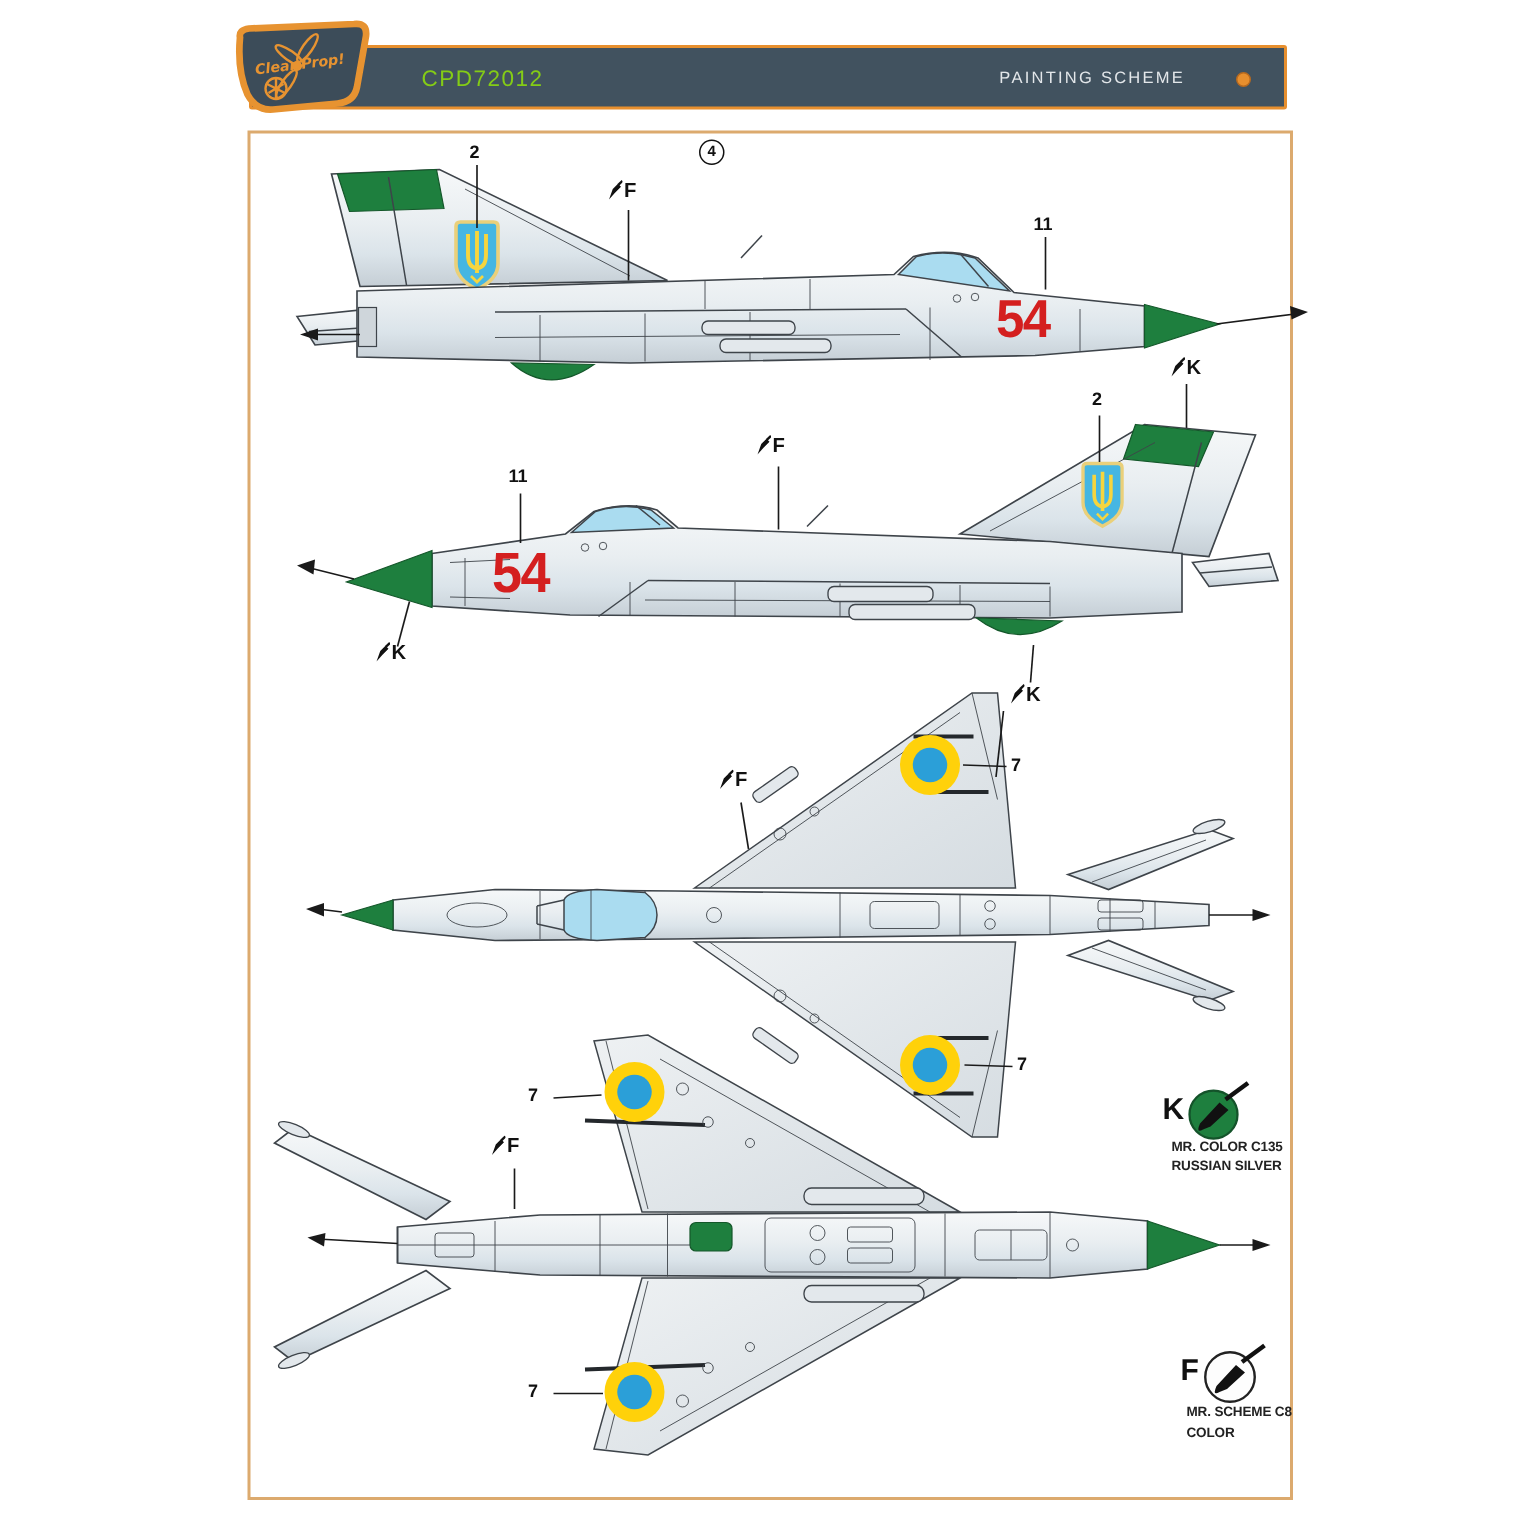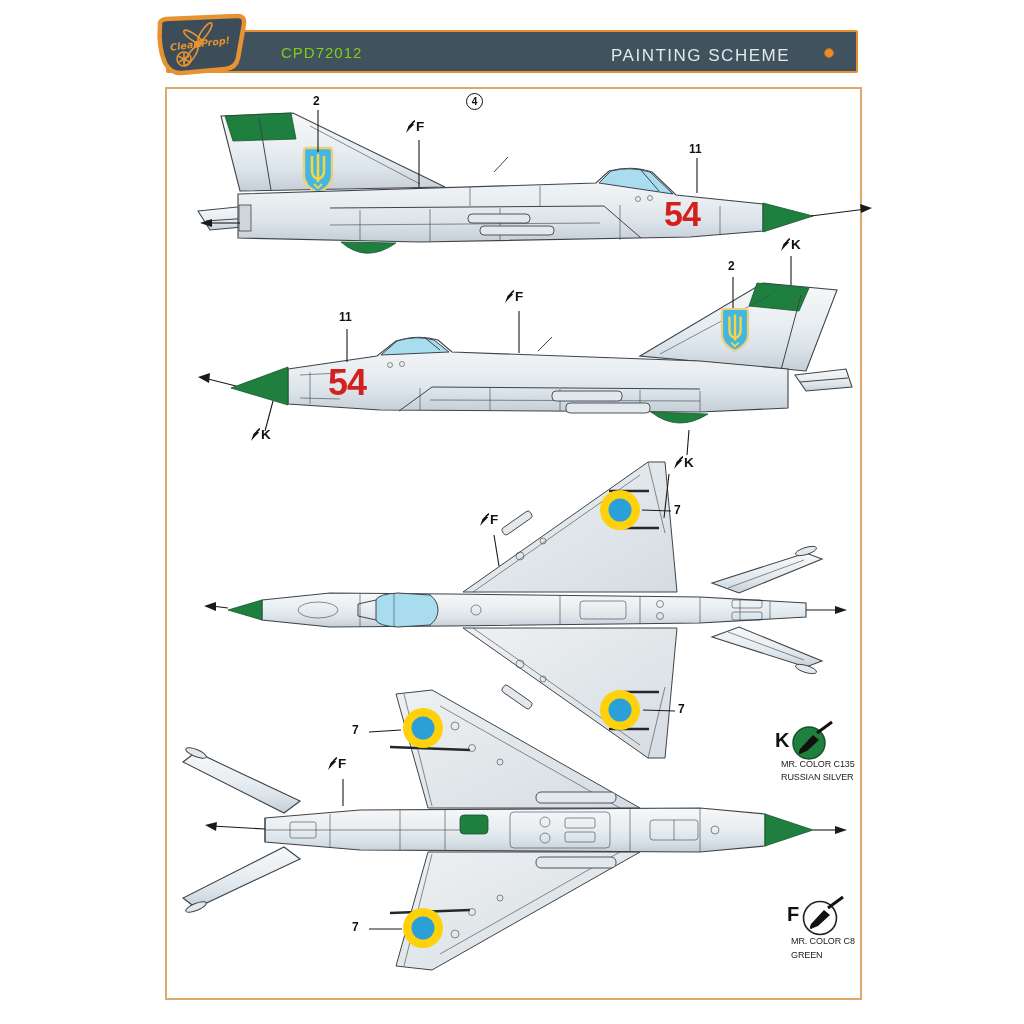--- a/index.html
+++ b/index.html
@@ -4,21 +4,21 @@
 <style>
   html,body{margin:0;padding:0;background:#fff;}
   #page{position:relative;width:1024px;height:1024px;background:#ffffff;overflow:hidden;
         font-family:"Liberation Sans",sans-serif;}
   
   #sheet-frame{position:absolute;left:165px;top:87px;width:697px;height:913px;
                border:2px solid #dcaa6e;box-sizing:border-box;background:#fff;}
   #header-bar{position:absolute;left:166px;top:30px;width:692px;height:43px;
               background:#41525f;border:2px solid #e78f2e;box-sizing:border-box;border-radius:2px;}
   #header-code{position:absolute;left:90px;top:12px;color:#84cc16;font-size:15px;letter-spacing:1px;margin-left:23px;}
-  #header-title{position:absolute;right:66px;top:14px;color:#e3e7ea;font-size:17px;letter-spacing:1.5px;margin-left:24px;}
+  #header-title{position:absolute;right:66px;top:14px;color:#e3e7ea;font-size:11px;letter-spacing:1.5px;margin-left:24px;}
   #header-dot{position:absolute;right:22px;top:16px;width:10px;height:10px;border-radius:50%;
               background:#e78f2e;border:1.5px solid #b96a1e;box-sizing:border-box;}
   #logo{position:absolute;left:146px;top:13px;width:104px;height:68px;z-index:3;}
   #logo-script{position:absolute;left:160px;top:38px;width:80px;text-align:center;
                color:#e79331;font-style:italic;font-weight:bold;font-size:9.5px;
                font-family:"DejaVu Sans",sans-serif;transform:rotate(-7deg);z-index:4;}
   
   #scheme-title{position:absolute;left:466px;top:93px;display:flex;align-items:center;z-index:5;}
   #scheme-title .circ{width:15px;height:15px;border:1.6px solid #111;border-radius:50%;
         font-size:10px;font-weight:bold;color:#111;display:flex;align-items:center;justify-content:center;
@@ -26,21 +26,21 @@
   #scheme-title .txt{font-size:13px;font-weight:bold;color:#151515;white-space:nowrap;}
   
   .co{position:absolute;font-weight:bold;color:#111;z-index:6;display:flex;align-items:flex-start;}
   .co .ltr{font-size:13.5px;line-height:13px;}
   .co .nbr{font-size:12px;line-height:12px;}
   .co svg{margin-right:1px;}
   .bort{position:absolute;color:#d41f1f;font-weight:bold;z-index:6;letter-spacing:-1px;
         font-family:"Liberation Sans",sans-serif;transform:scaleY(1.05);}
   
   .lg-letter{position:absolute;font-size:20px;font-weight:bold;color:#111;z-index:6;}
-  .lg-line{position:absolute;font-size:9px;font-weight:normal;color:#222;letter-spacing:-0.1px;z-index:6;white-space:nowrap;}
+  .lg-line{position:absolute;font-size:9px;font-weight:bold;color:#222;letter-spacing:-0.1px;z-index:6;white-space:nowrap;}
   
   #art{position:absolute;left:0;top:0;z-index:2;}
   .ln{fill:none;stroke:#3e444a;stroke-width:1;}
   .lnthin{stroke-width:0.6;}
   .fus{fill:url(#gm);stroke:#3e444a;stroke-width:1.1;}
   .wing{fill:url(#gw);stroke:#3e444a;stroke-width:1;}
   .grn{fill:#1e7f3e;stroke:#14572a;stroke-width:0.8;}
   .cnp{fill:#aadcf0;stroke:#3e444a;stroke-width:1;}
   .ldr{stroke:#1a1a1a;stroke-width:1.1;fill:none;}
   .bold{stroke:#24282c;stroke-width:2.6;fill:none;}
@@ -345,16 +345,16 @@
   </svg>
   <div class="lg-line" style="left:781px;top:759px">MR. COLOR C135</div>
   <div class="lg-line" style="left:781px;top:772px">RUSSIAN SILVER</div>
 
   <div class="lg-letter" style="left:787px;top:903px">F</div>
   <svg style="position:absolute;left:800px;top:894px;z-index:6" width="48" height="46">
     <circle cx="20" cy="24" r="16.5" fill="#fdfdfd" stroke="#222" stroke-width="1.6"></circle>
     <line x1="28" y1="14" x2="43" y2="3" stroke="#111" stroke-width="3"></line>
     <path d="M13,34 Q8,37 11,30 L24,16 L30,21 L18,32 Z" fill="#111"></path>
   </svg>
-  <div class="lg-line" style="left:791px;top:936px">MR. COLOR C8</div>
-  <div class="lg-line" style="left:791px;top:950px">GREEN</div>
+  <div class="lg-line" style="left:791px;top:936px">MR. SCHEME C8</div>
+  <div class="lg-line" style="left:791px;top:950px">COLOR</div>
 
 </div>
 
 </body></html>

